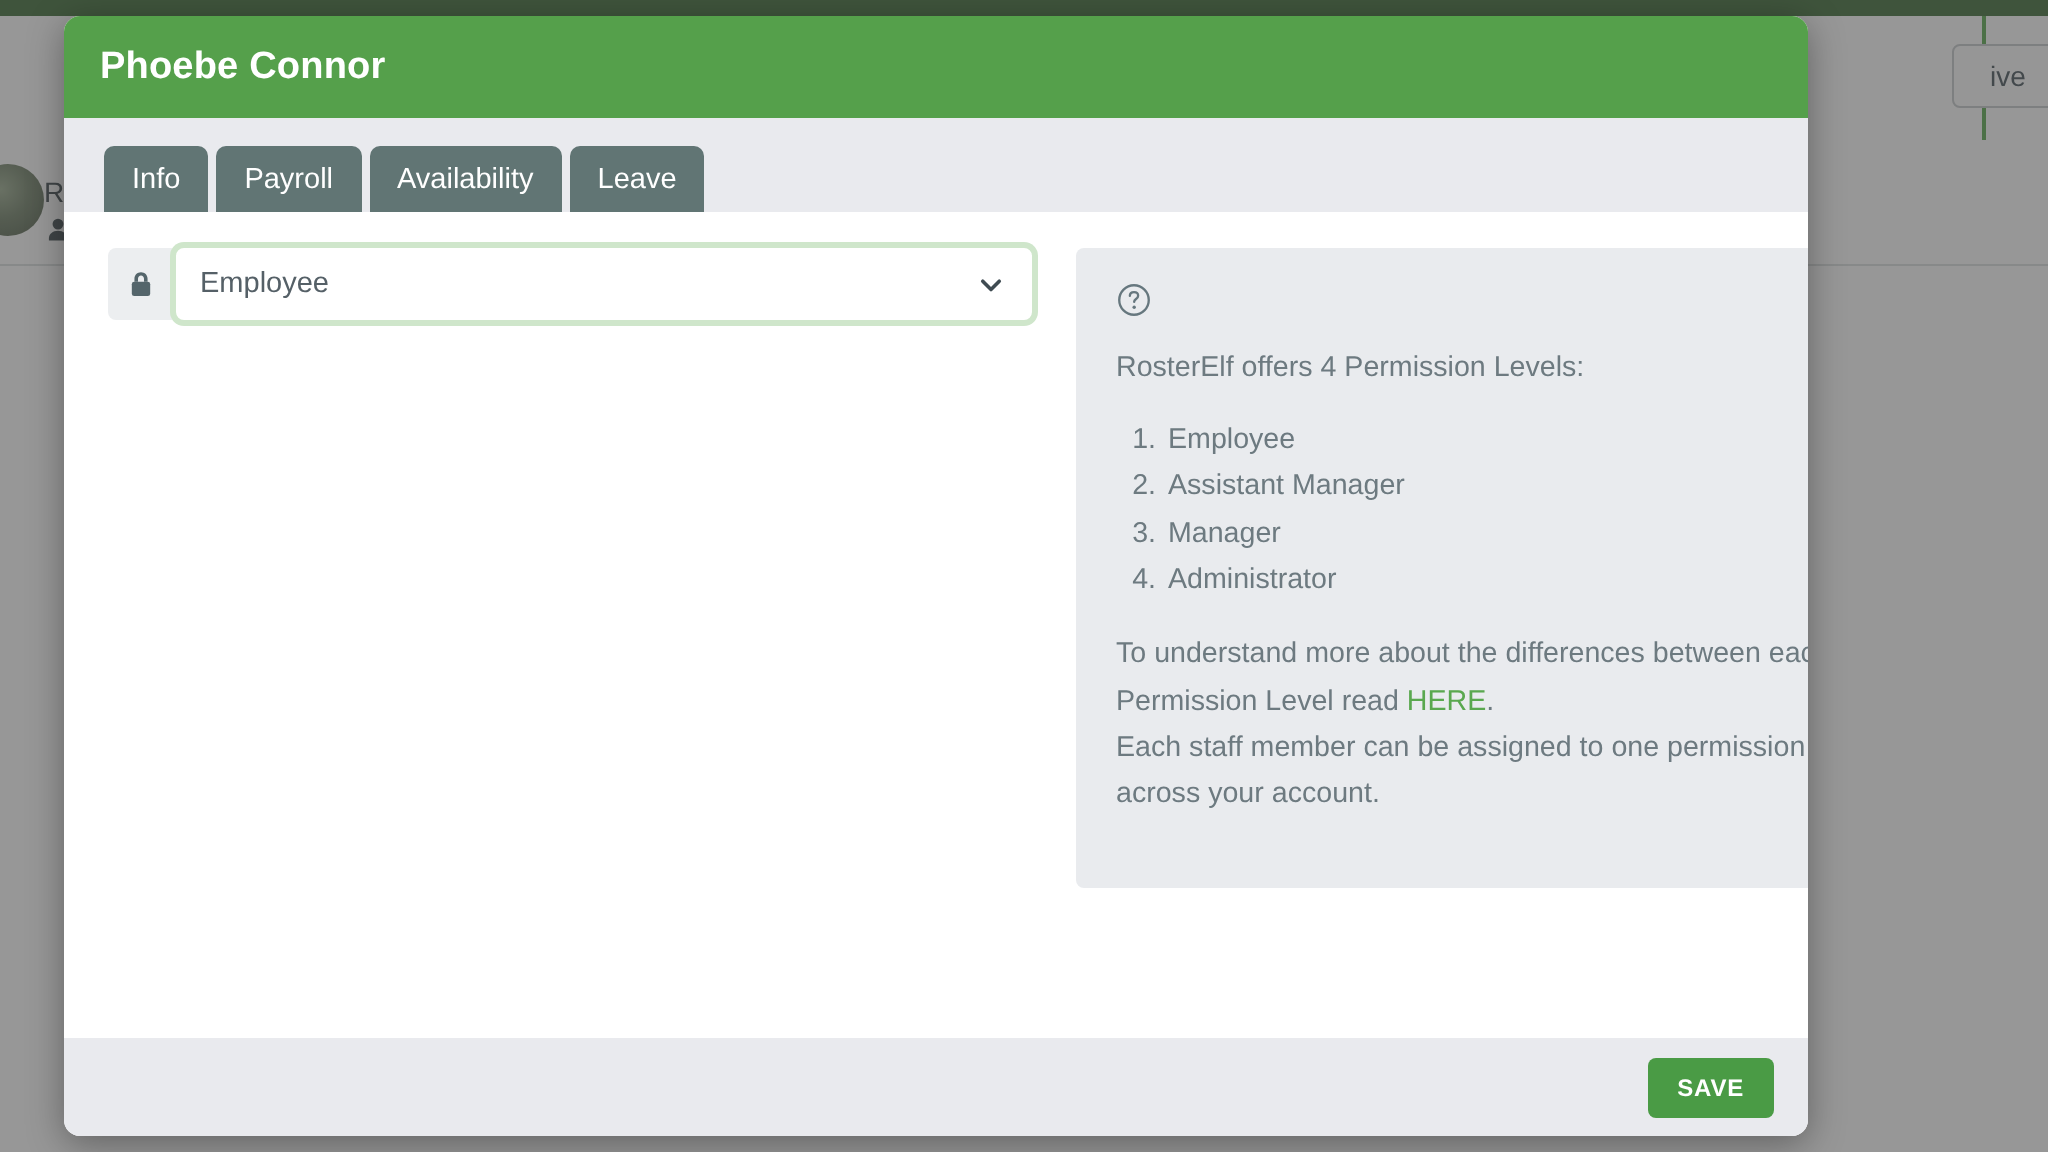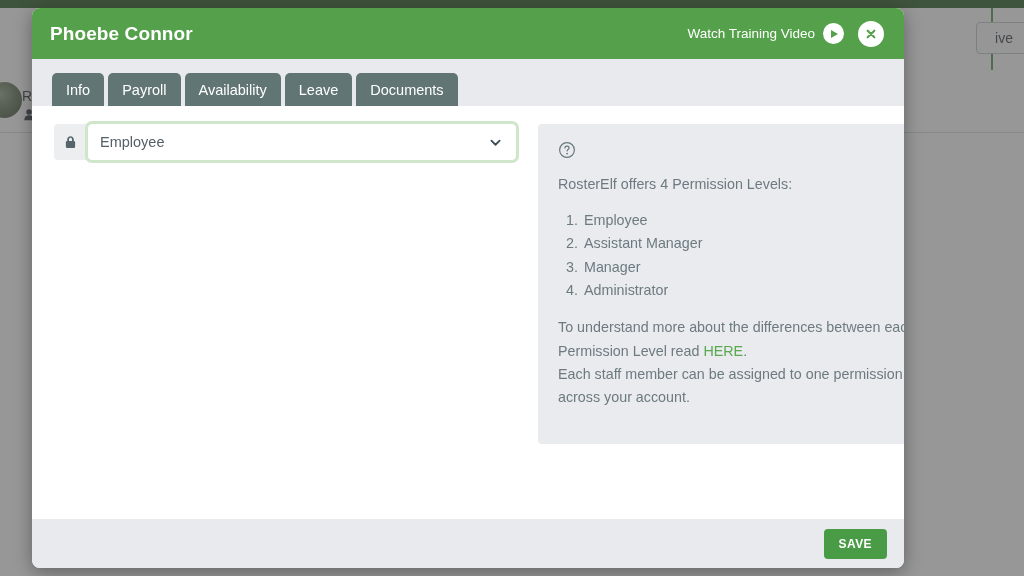--- a/index.html
+++ b/index.html
@@ -348,41 +348,27 @@
     <div class="bg-right-accent"></div>
     <div class="bg-right-btn">ive</div>
   </div>
 
   <div class="overlay"></div>
 
   <div class="modal">
 
     <div class="modal-header">
       <div class="modal-title">Phoebe Connor</div>
-      <div class="header-right">
-        <div class="watch-video">
-          <span>Watch Training Video</span>
-          <span class="icon-circle">
-            <span class="play-tri"></span>
-          </span>
-        </div>
-        <div class="close-circle">
-          <svg viewBox="0 0 20 20" width="16" height="16" aria-hidden="true">
-            <path d="M5.8 5.8 L14.2 14.2 M14.2 5.8 L5.8 14.2" stroke="#55a04b" stroke-width="2.6" stroke-linecap="round"></path>
-          </svg>
-        </div>
-      </div>
     </div>
 
     <div class="tabstrip">
       <div class="tab">Info</div>
       <div class="tab">Payroll</div>
       <div class="tab">Availability</div>
       <div class="tab">Leave</div>
-      <div class="tab">Documents</div>
     </div>
 
     <div class="modal-body">
 
       <div class="left-col">
         <div class="field-row">
           <div class="input-prefix">
             <svg viewBox="0 0 16 16" width="15" height="15" fill="currentColor" aria-hidden="true">
               <path d="M8 1.2c-2 0-3.5 1.5-3.5 3.4V6.3h1.9V4.6c0-1 .7-1.7 1.6-1.7s1.6.7 1.6 1.7V6.3h1.9V4.6C11.5 2.7 10 1.2 8 1.2z"></path>
               <rect x="3.1" y="6.3" width="9.8" height="7.6" rx="1.3"></rect>

